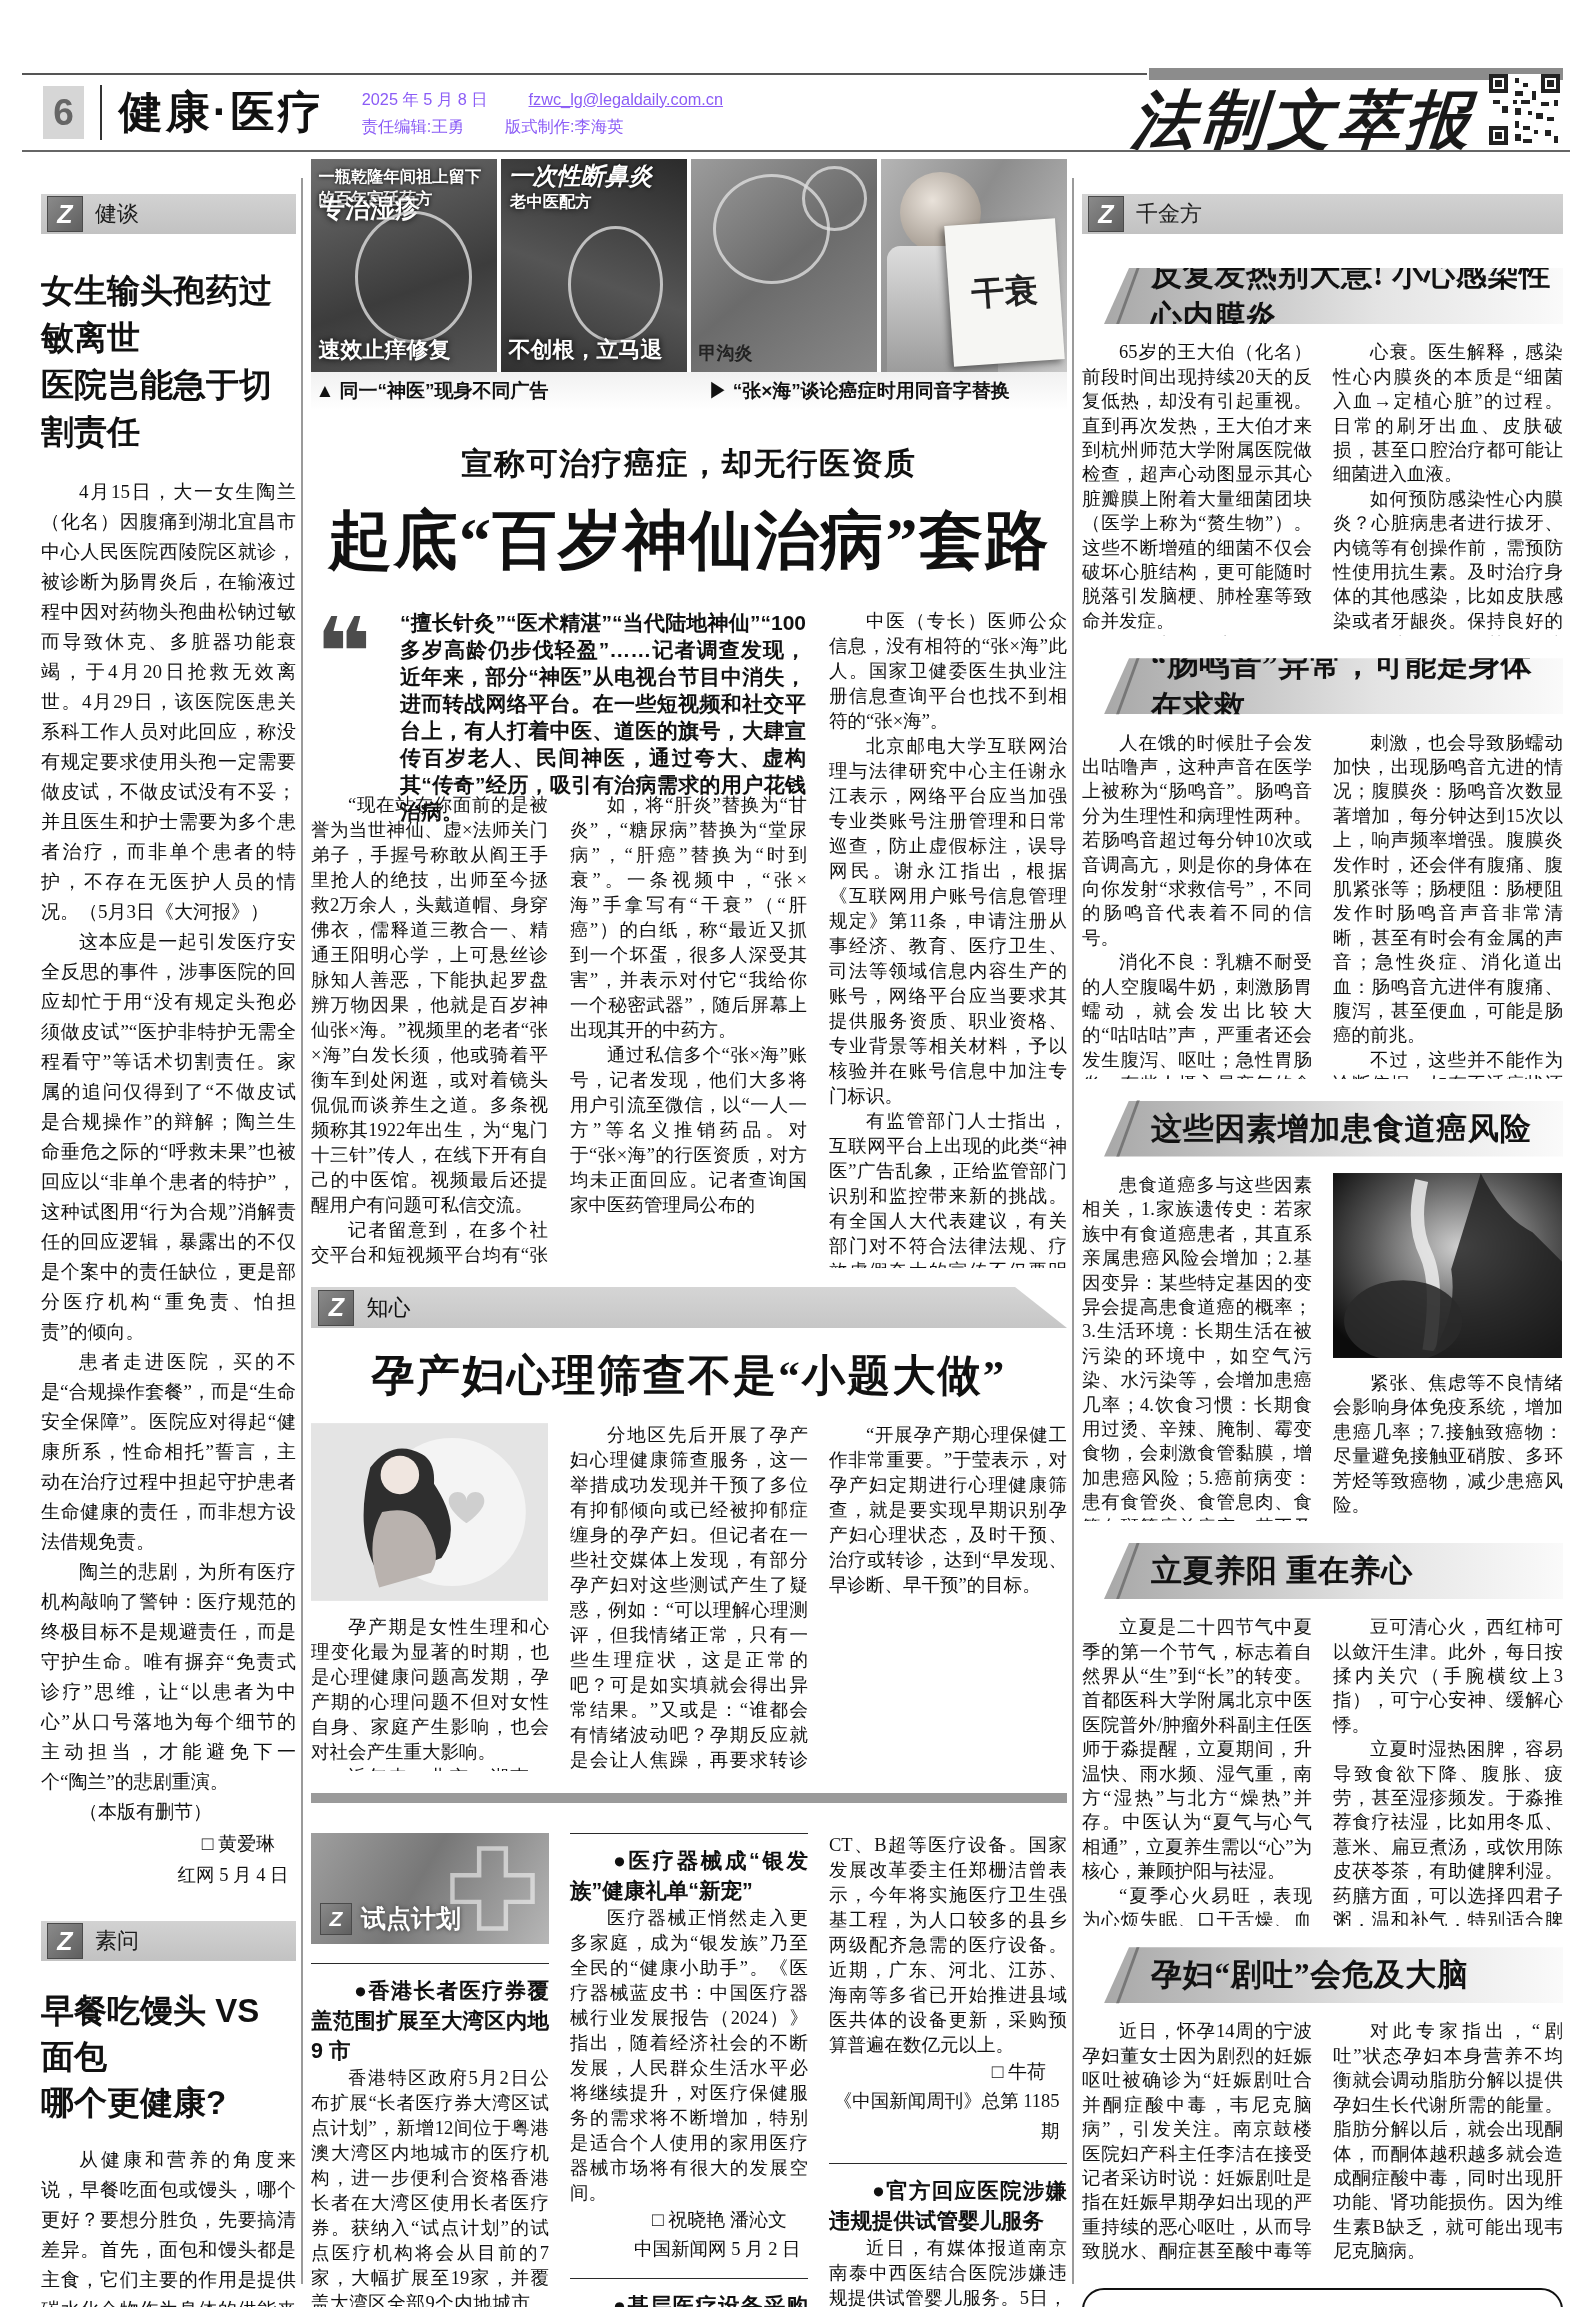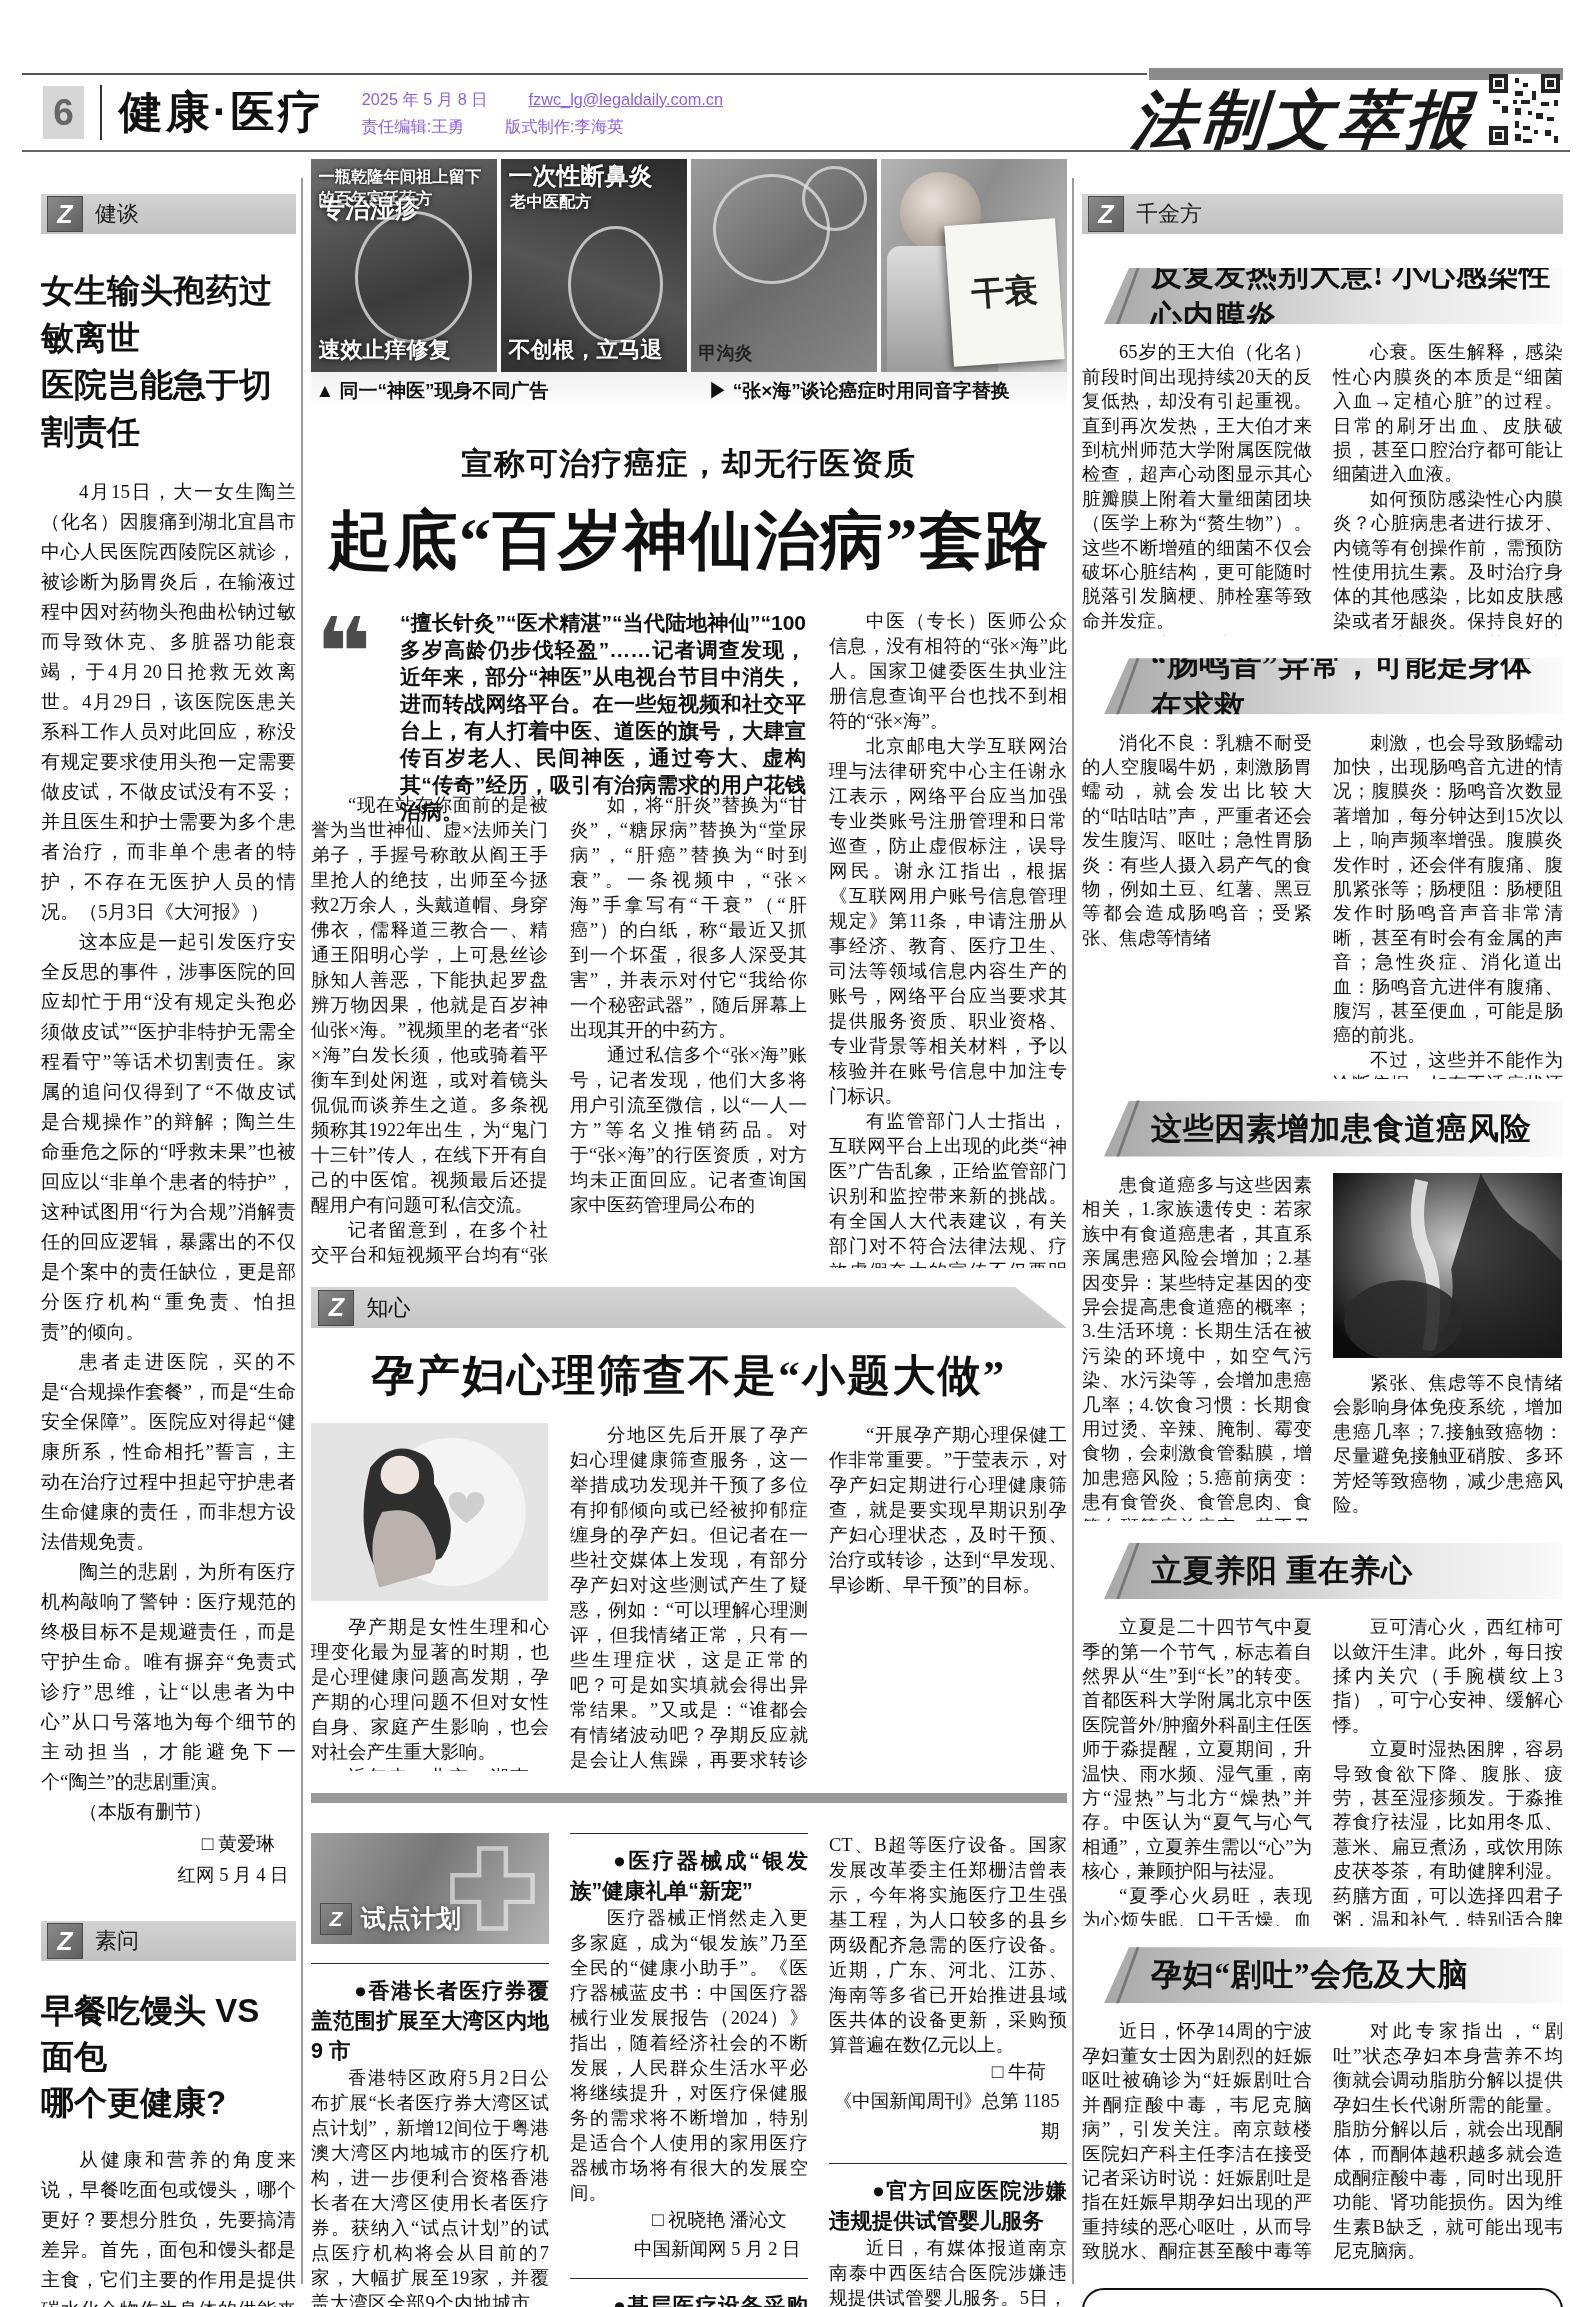--- a/index.html
+++ b/index.html
@@ -170,21 +170,21 @@
 <div class="abs" style="left:311px;top:159px;width:756px;height:2143px;">
 
   <div class="montage">
     <div class="panel p1">
       <div class="txt-top">一瓶乾隆年间祖上留下的百年宫廷药方</div>
       <div class="txt-big">专治湿疹</div>
       <div class="ring" style="left:44px;top:52px;width:111px;height:126px;"></div>
       <div class="txt-bottom">速效止痒修复</div>
     </div>
     <div class="panel p2">
-      <div class="txt-top" style="font-size:24px;">一次性断鼻炎</div>
+      <div class="txt-top" style="font-size:24px;font-style:italic;">一次性断鼻炎</div>
       <div class="txt-big" style="top:32px;font-size:16.3px;">老中医配方</div>
       <div class="ring" style="left:67px;top:67px;width:89px;height:111px;"></div>
       <div class="txt-bottom">不创根，立马退</div>
     </div>
     <div class="panel p3">
       <div class="ring" style="left:22px;top:15px;width:111px;height:104px;"></div>
       <div class="ring" style="left:111px;top:7.4px;width:59px;height:59px;"></div>
       <div class="txt-bottom" style="font-size:18px;color:#222;text-shadow:none;">甲沟炎</div>
     </div>
     <div class="panel p4">
@@ -318,20 +318,21 @@
 
     </div>
   </div>
 
   <div class="band" style="margin-top:22px;">
     <div class="slash" style="left:22px;top:-3px;height:64px;"></div>
     <div class="t">“肠鸣音”异常，可能是身体在求救</div>
   </div>
   <div class="twocol body-r" style="margin-top:16.3px;height:348px;overflow:hidden;">
     <div>
+      <p>人在饿的时候肚子会发出咕噜声，这种声音在医学上被称为“肠鸣音”。肠鸣音分为生理性和病理性两种。若肠鸣音超过每分钟10次或音调高亢，则是你的身体在向你发射“求救信号”，不同的肠鸣音代表着不同的信号。</p>
       <p>消化不良：乳糖不耐受的人空腹喝牛奶，刺激肠胃蠕动，就会发出比较大的“咕咕咕”声，严重者还会发生腹泻、呕吐；急性胃肠炎：有些人摄入易产气的食物，例如土豆、红薯、黑豆等都会造成肠鸣音；受紧张、焦虑等情绪</p>
     </div>
     <div>
       <p>刺激，也会导致肠蠕动加快，出现肠鸣音亢进的情况；腹膜炎：肠鸣音次数显著增加，每分钟达到15次以上，响声频率增强。腹膜炎发作时，还会伴有腹痛、腹肌紧张等；肠梗阻：肠梗阻发作时肠鸣音声音非常清晰，甚至有时会有金属的声音；急性炎症、消化道出血：肠鸣音亢进伴有腹痛、腹泻，甚至便血，可能是肠癌的前兆。</p>
       <p>不过，这些并不能作为诊断依据。如有不适症状还是及时就医、谨遵医嘱，切勿在家自行判断，以免延误病情。</p>
 
     </div>
   </div>
 
   <div class="band" style="margin-top:22px;">

